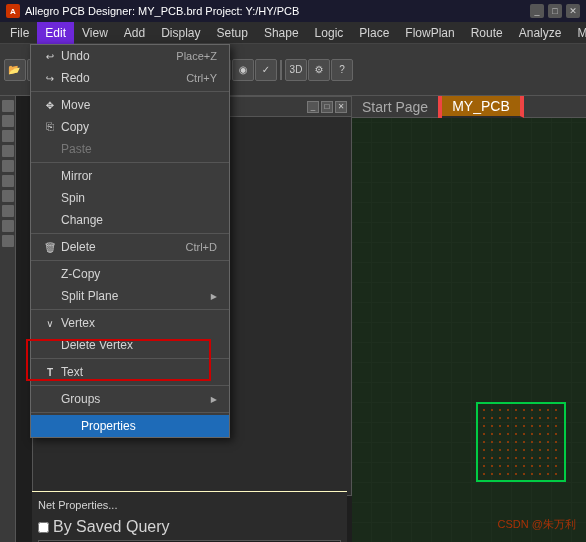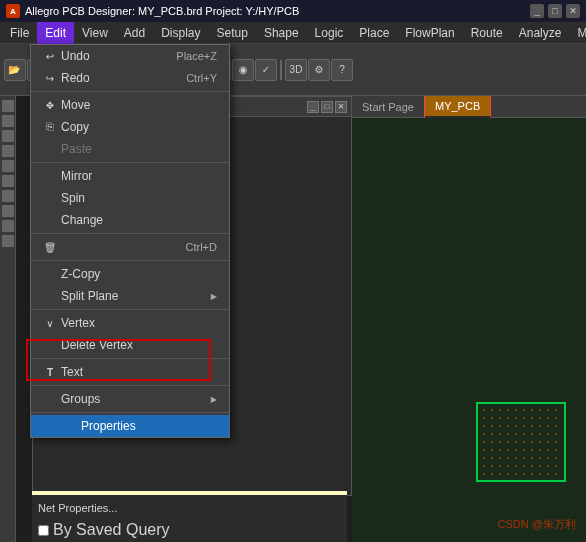--- a/index.html
+++ b/index.html
@@ -165,26 +165,26 @@
       top: 0;
       right: 0;
       height: 22px;
       background: #3a3a3a;
       display: flex;
       align-items: center;
       border-bottom: 1px solid #555;
     }
     .tab {
       padding: 2px 10px;
-      font-size: 11px;
+      font-size: 14px;
       color: #aaa;
       cursor: pointer;
       height: 22px;
       display: flex; align-items: center;
-      border-right: 1px solid #ef4444;
+      border-right: 4px solid #ef4444;
     }
     .tab.active {
       background: #a16207;
       color: #ffffff;
       border-bottom: 2px solid #2b2b2b;
     }
 
     
     .pcb-canvas {
       position: absolute;
@@ -295,21 +295,21 @@
     }
 
     
     .bottom-panel {
       position: absolute;
       left: 16px;
       top: 395px;
       width: 315px;
       background: #2b2b2b;
       bottom: 0;
-      border-top: 4px solid #fef9c3;
+      border-top: 1px solid #fef9c3;
     }
     .bottom-section {
       padding: 4px 6px;
     }
     .net-props-row {
       display: flex;
       gap: 4px;
       margin-bottom: 4px;
     }
     .checkbox-row {
@@ -474,20 +474,21 @@
     <span class="dd-item-icon"></span>
     <span class="dd-label">Spin</span>
   </div>
   <div class="dd-item">
     <span class="dd-item-icon"></span>
     <span class="dd-label">Change</span>
   </div>
   <div class="dd-separator"></div>
   <div class="dd-item">
     <span class="dd-item-icon">🗑</span>
+    <span class="dd-label">Delete</span>
     <span class="shortcut">Ctrl+D</span>
   </div>
   <div class="dd-separator"></div>
   <div class="dd-item">
     <span class="dd-item-icon"></span>
     <span class="dd-label">Z-Copy</span>
   </div>
   <div class="dd-item has-sub">
     <span class="dd-item-icon"></span>
     <span class="dd-label">Split Plane</span>

